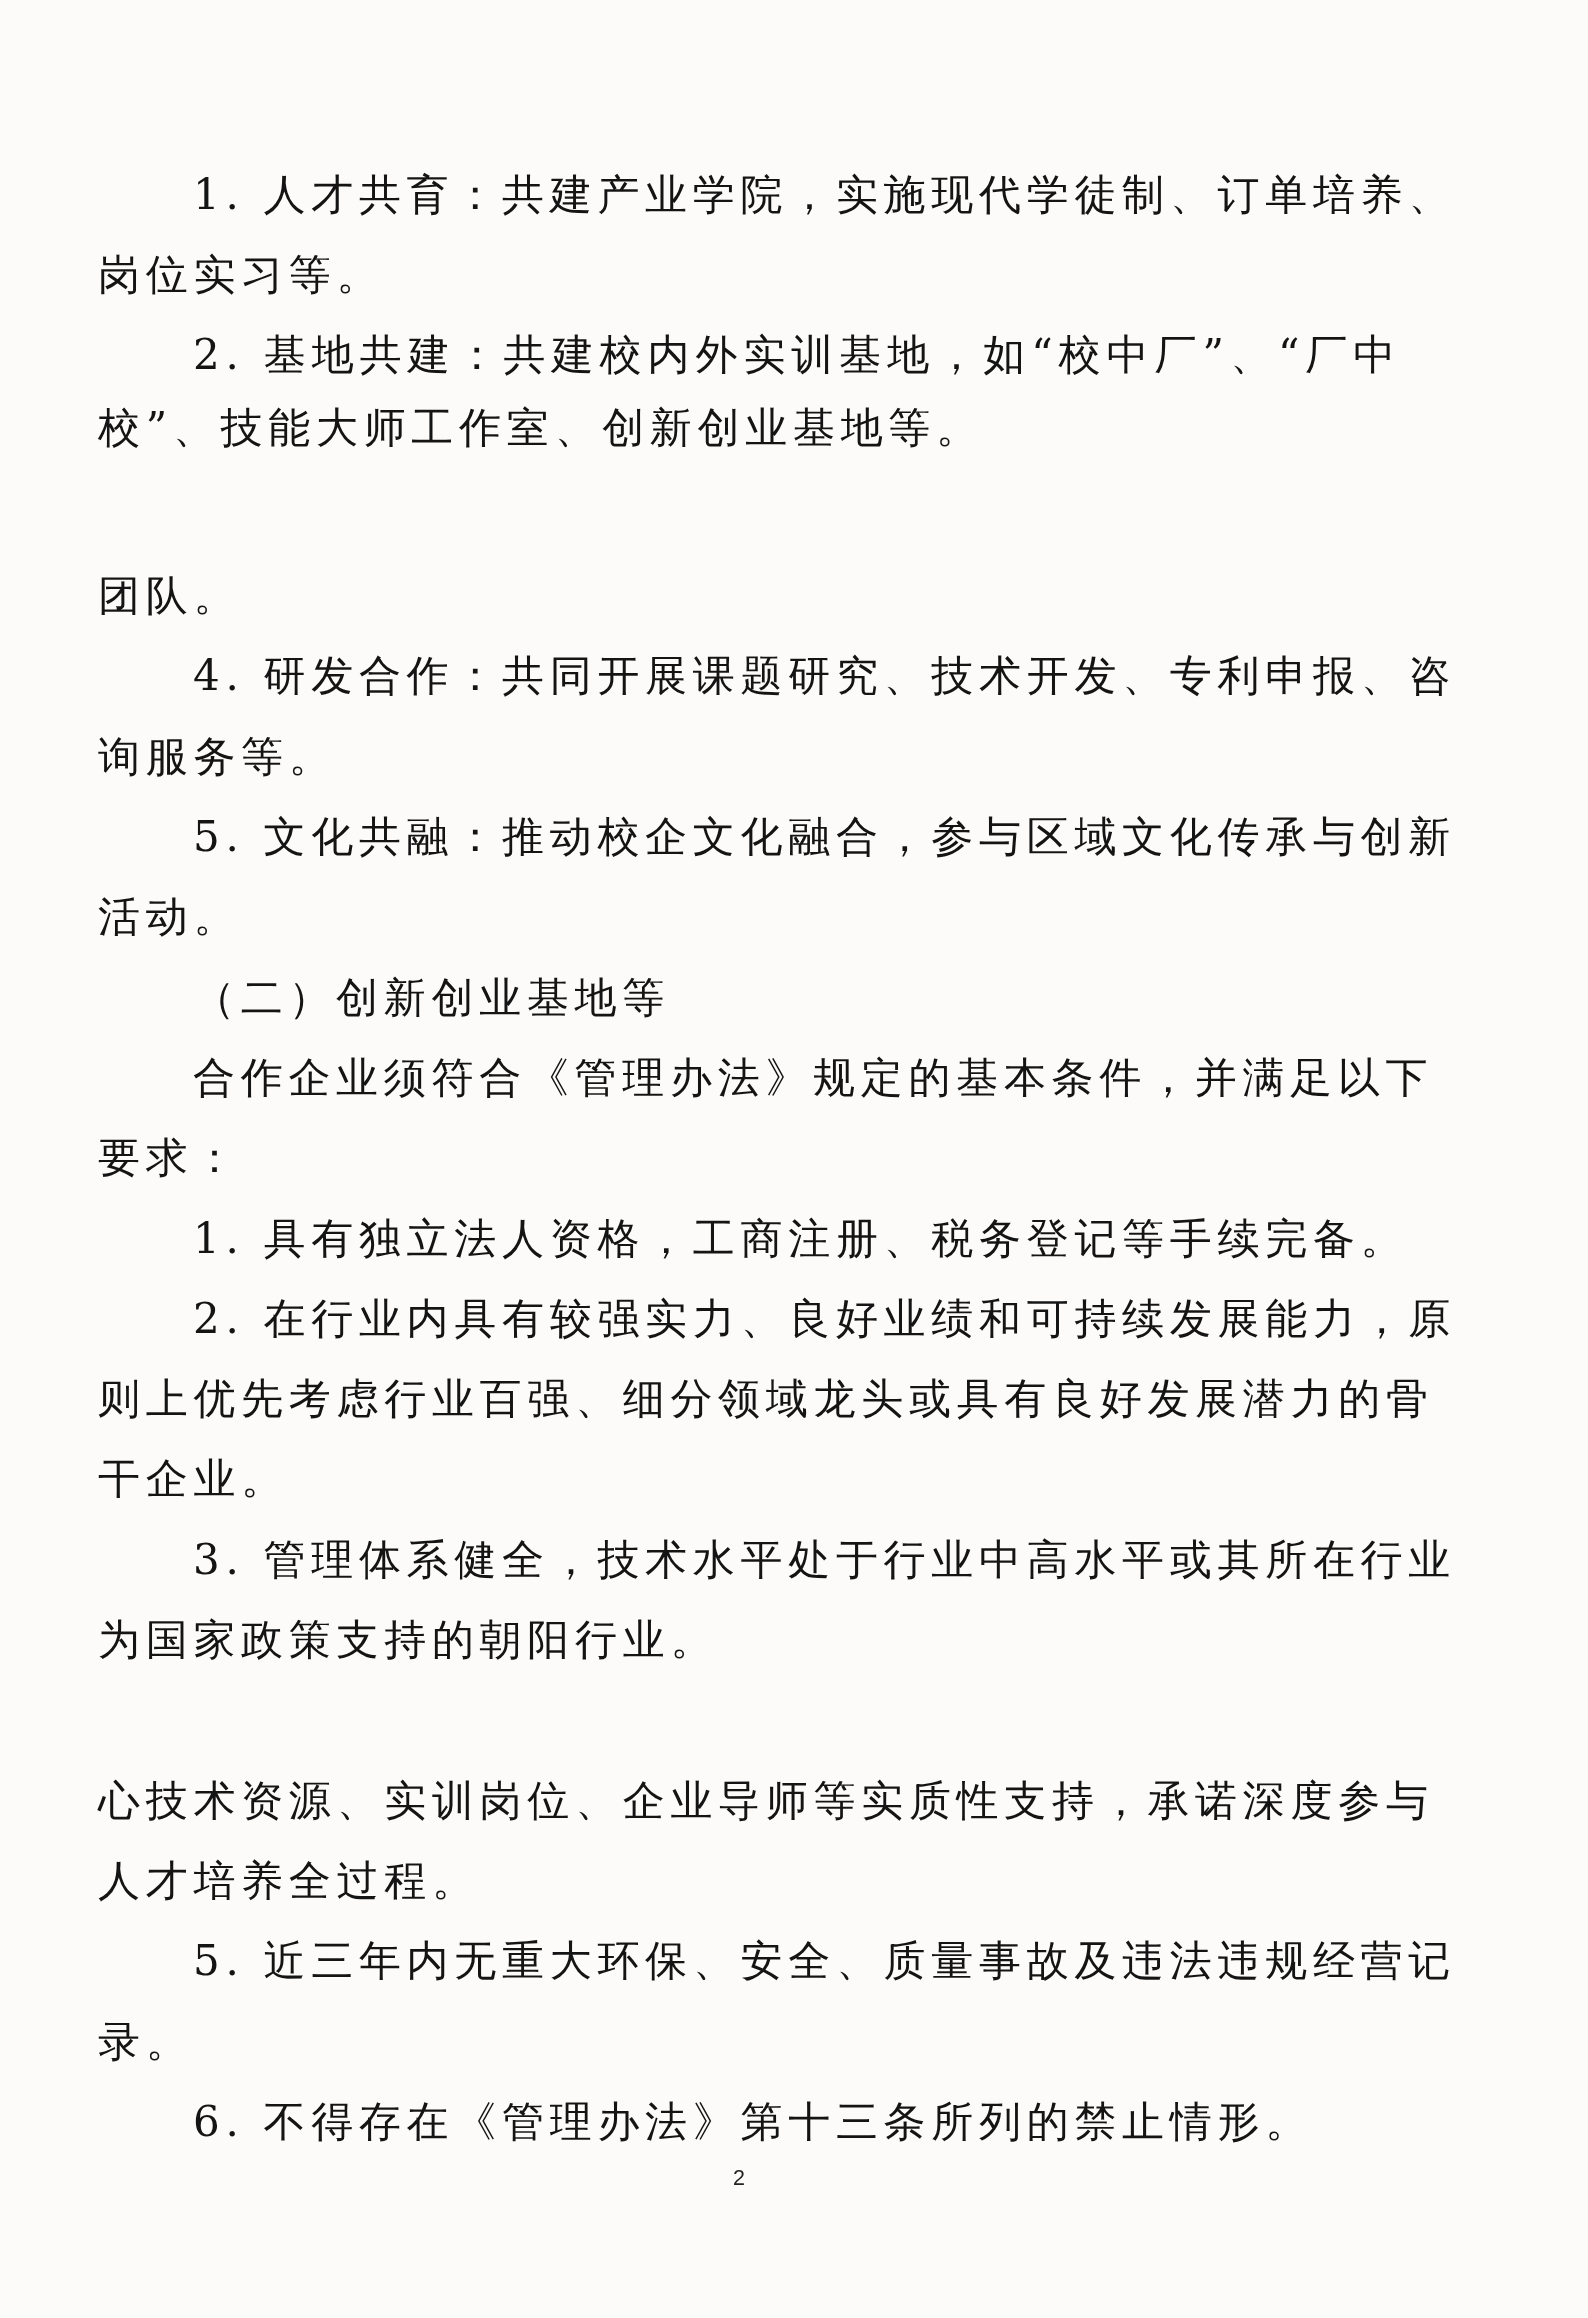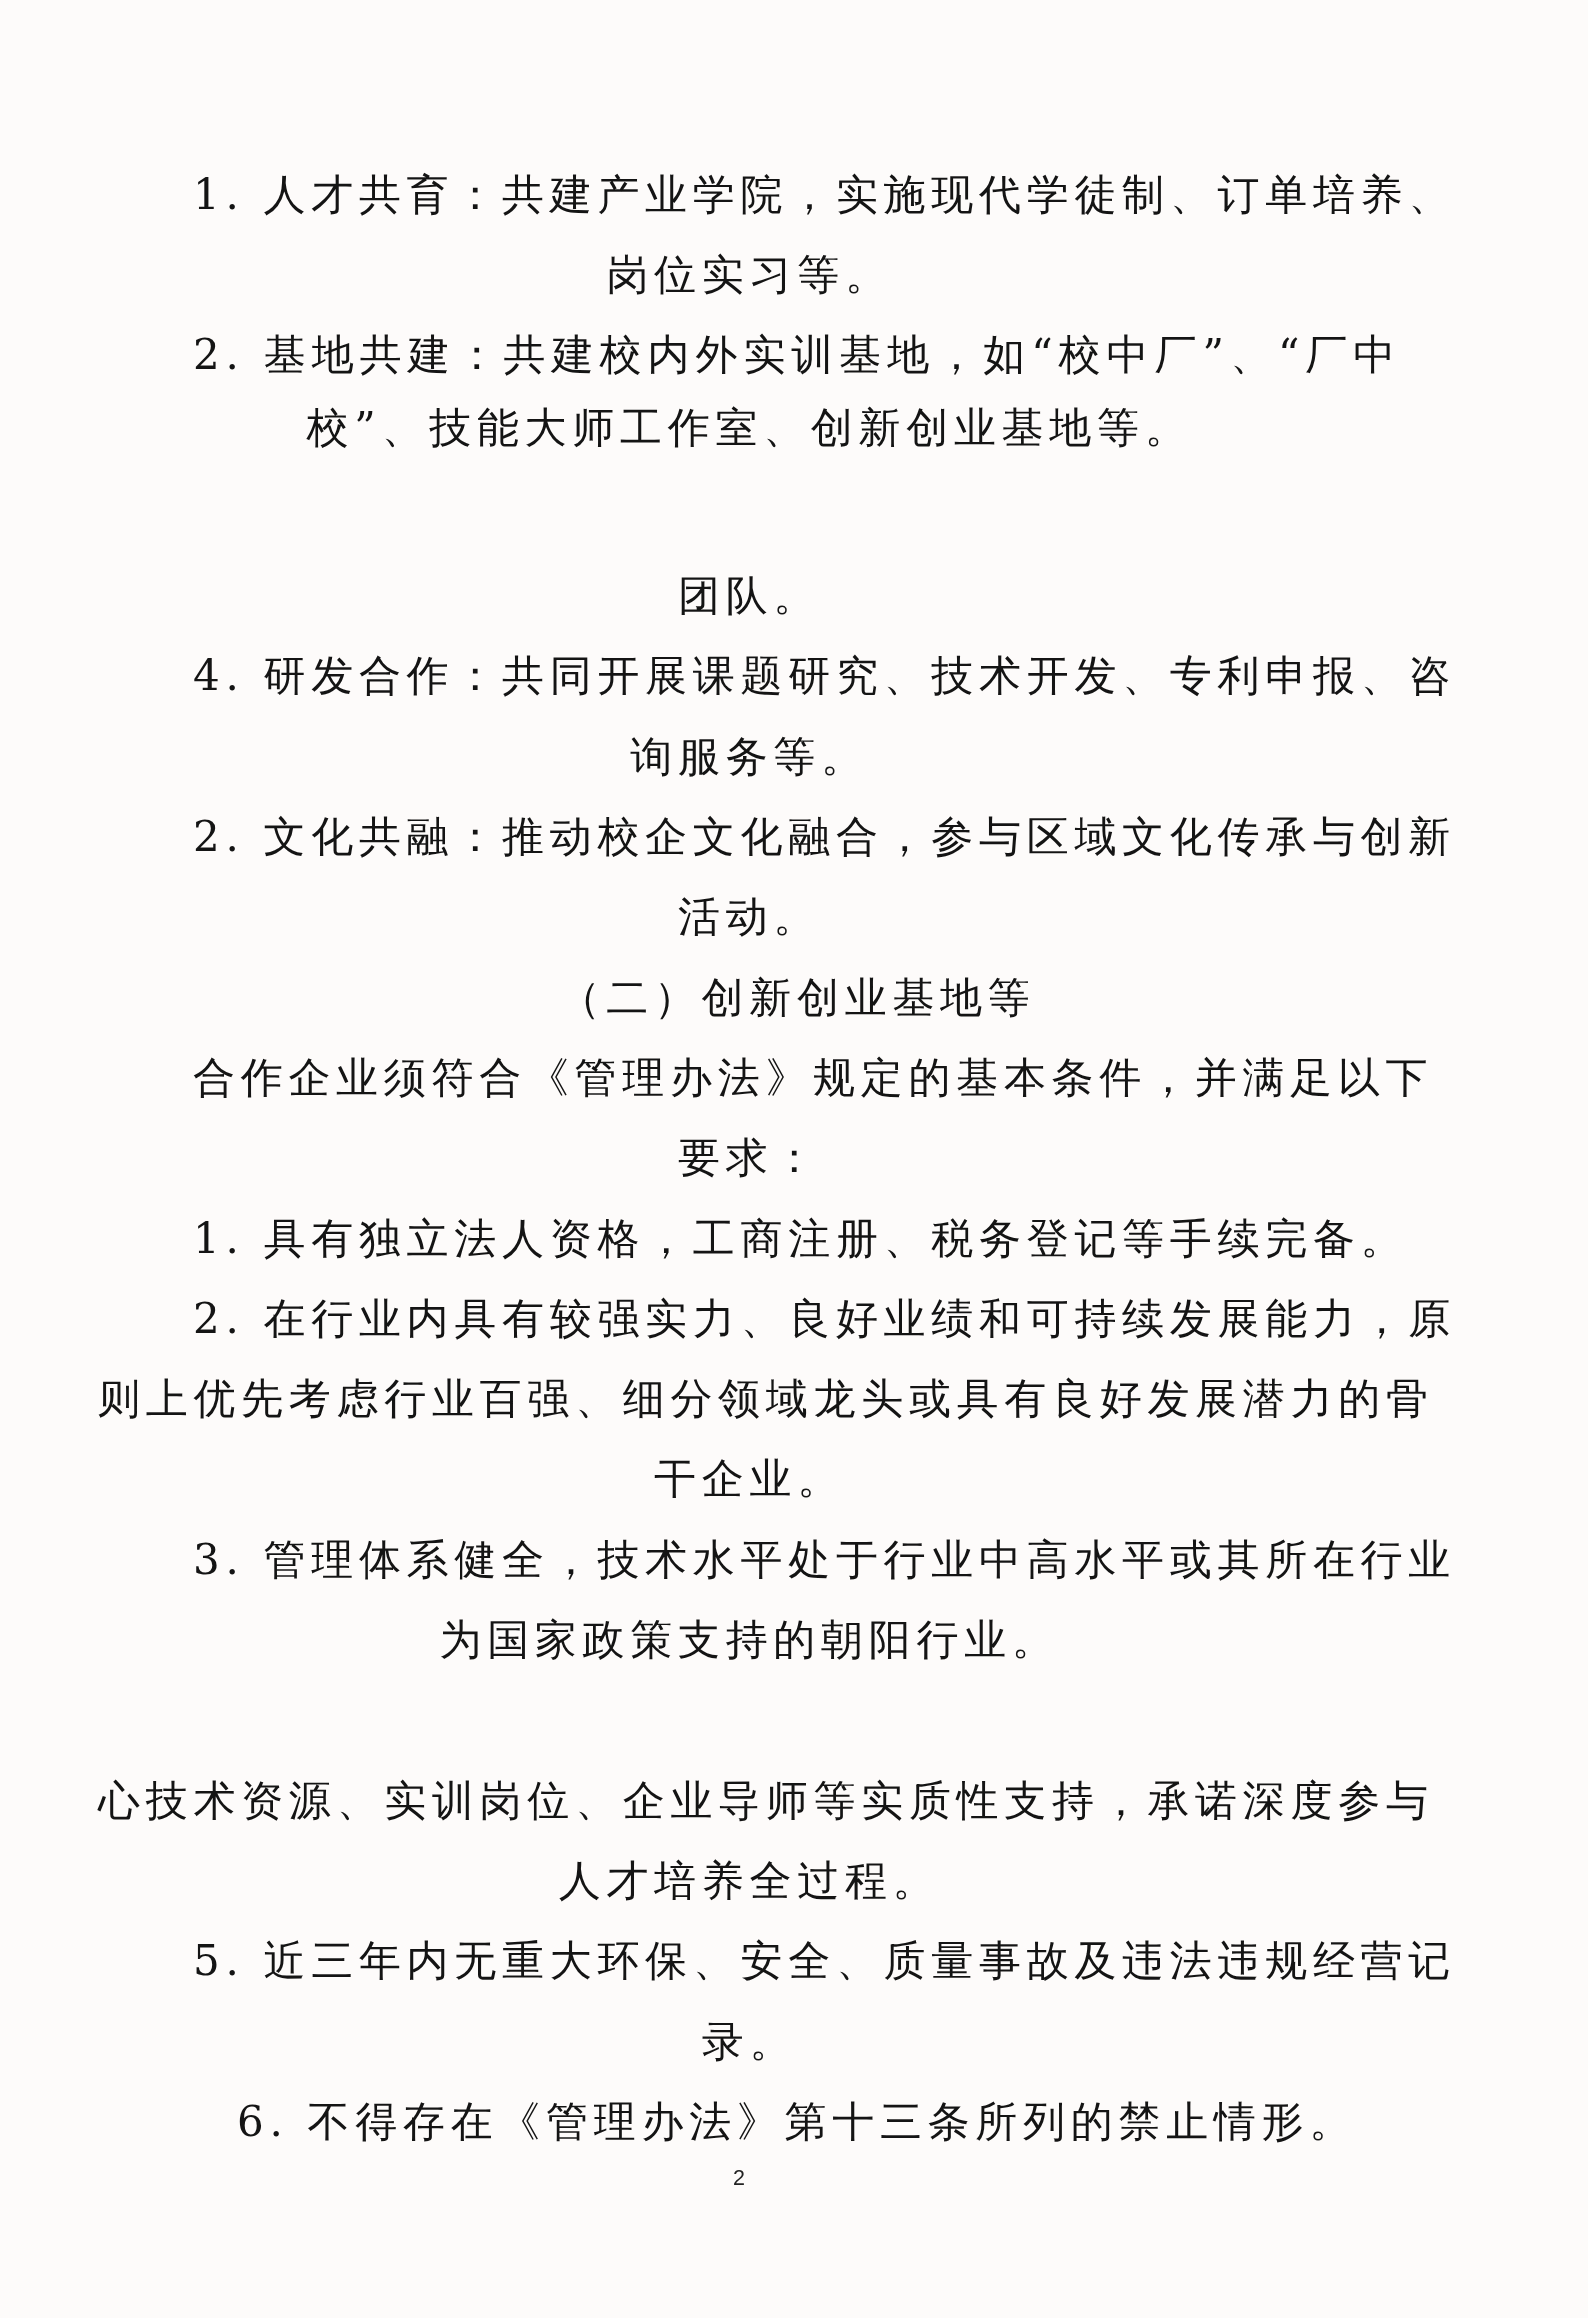--- a/index.html
+++ b/index.html
@@ -12,21 +12,20 @@
   }
   .page { position: absolute; left: 0; top: 0; width: 1478px; height: 2319px; }
   .line {
     position: absolute;
     left: 98px;
     width: 1303px;
     font-size: 42px;
     line-height: 57px;
     letter-spacing: 5.7px;
     white-space: nowrap;
-    text-align: center;
   }
   .line.indent { left: 193px; width: 1208px; }
   .line.justify { text-align: justify; text-align-last: justify; }
   .pagenum {
     position: absolute; left: 733px; top: 2166px;
     font-family: "Liberation Sans", sans-serif;
     font-size: 21.5px; color: #222;
   }
 </style>
 </head>
@@ -37,21 +36,21 @@
   <div class="line" style="top:246px">岗位实习等。</div>
 
   <div class="line indent justify" style="top:326px">2. 基地共建：共建校内外实训基地，如“校中厂”、“厂中</div>
   <div class="line" style="top:399px">校”、技能大师工作室、创新创业基地等。</div>
 
   <div class="line" style="top:567px">团队。</div>
 
   <div class="line indent justify" style="top:647px">4. 研发合作：共同开展课题研究、技术开发、专利申报、咨</div>
   <div class="line" style="top:728px">询服务等。</div>
 
-  <div class="line indent justify" style="top:808px">2. 文化共融：推动校企文化融合，参与区域文化传承与创新</div>
+  <div class="line indent justify" style="top:808px">5. 文化共融：推动校企文化融合，参与区域文化传承与创新</div>
   <div class="line" style="top:888px">活动。</div>
 
   <div class="line indent" style="top:969px">（二）创新创业基地等</div>
 
   <div class="line indent justify" style="top:1049px">合作企业须符合《管理办法》规定的基本条件，并满足以下</div>
   <div class="line" style="top:1129px">要求：</div>
 
   <div class="line indent" style="top:1210px">1. 具有独立法人资格，工商注册、税务登记等手续完备。</div>
 
   <div class="line indent justify" style="top:1290px">2. 在行业内具有较强实力、良好业绩和可持续发展能力，原</div>

